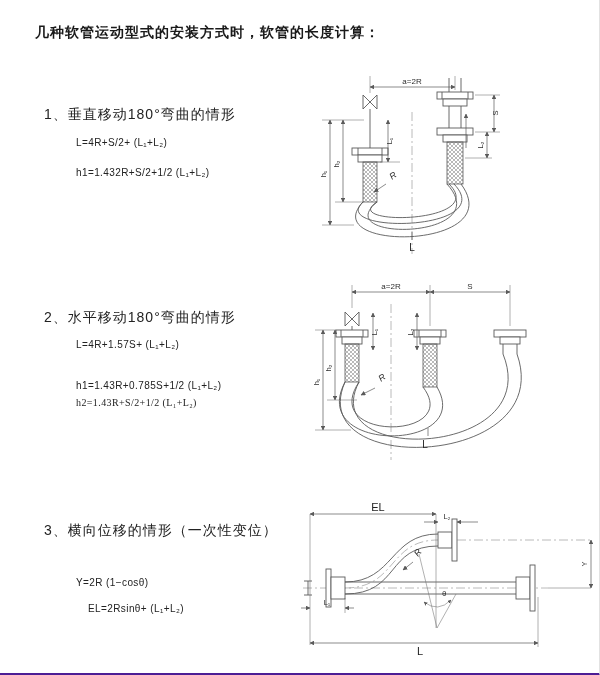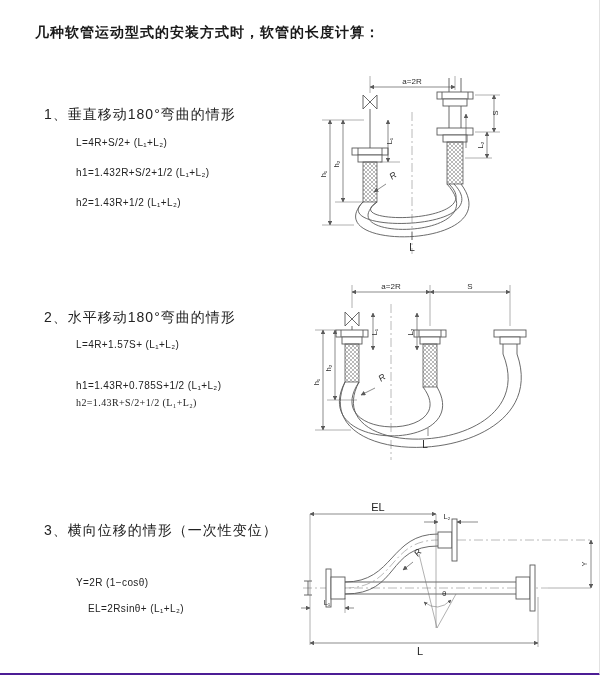--- a/index.html
+++ b/index.html
@@ -29,21 +29,20 @@
 </head>
 <body>
 
 <div class="page">
 
   <div class="t title" style="left:35px;top:24px;">几种软管运动型式的安装方式时，软管的长度计算：</div>
 
   <div class="t head" style="left:44px;top:106px;">1、垂直移动180°弯曲的情形</div>
   <div class="t formula" style="left:76px;top:137px;">L=4R+S/2+ (L₁+L₂)</div>
   <div class="t formula" style="left:76px;top:167px;">h1=1.432R+S/2+1/2 (L₁+L₂)</div>
-  <div class="t formula" style="left:76px;top:197px;">h2=1.43R+1/2 (L₁+L₂)</div>
 
   <div class="t head" style="left:44px;top:309px;text-align:center;">2、水平移动180°弯曲的情形</div>
   <div class="t formula" style="left:76px;top:339px;">L=4R+1.57S+ (L₁+L₂)</div>
   <div class="t formula" style="left:76px;top:368px;margin-top:12px;">h1=1.43R+0.785S+1/2 (L₁+L₂)</div>
   <div class="t formula" style="left:76px;top:397px;font-family:Liberation Serif, serif;">h2=1.43R+S/2+1/2 (L₁+L₂)</div>
 
   <div class="t head" style="left:44px;top:522px;">3、横向位移的情形（一次性变位）</div>
   <div class="t formula" style="left:76px;top:577px;">Y=2R (1−cosθ)</div>
   <div class="t formula" style="left:88px;top:603px;">EL=2Rsinθ+ (L₁+L₂)</div>
 

